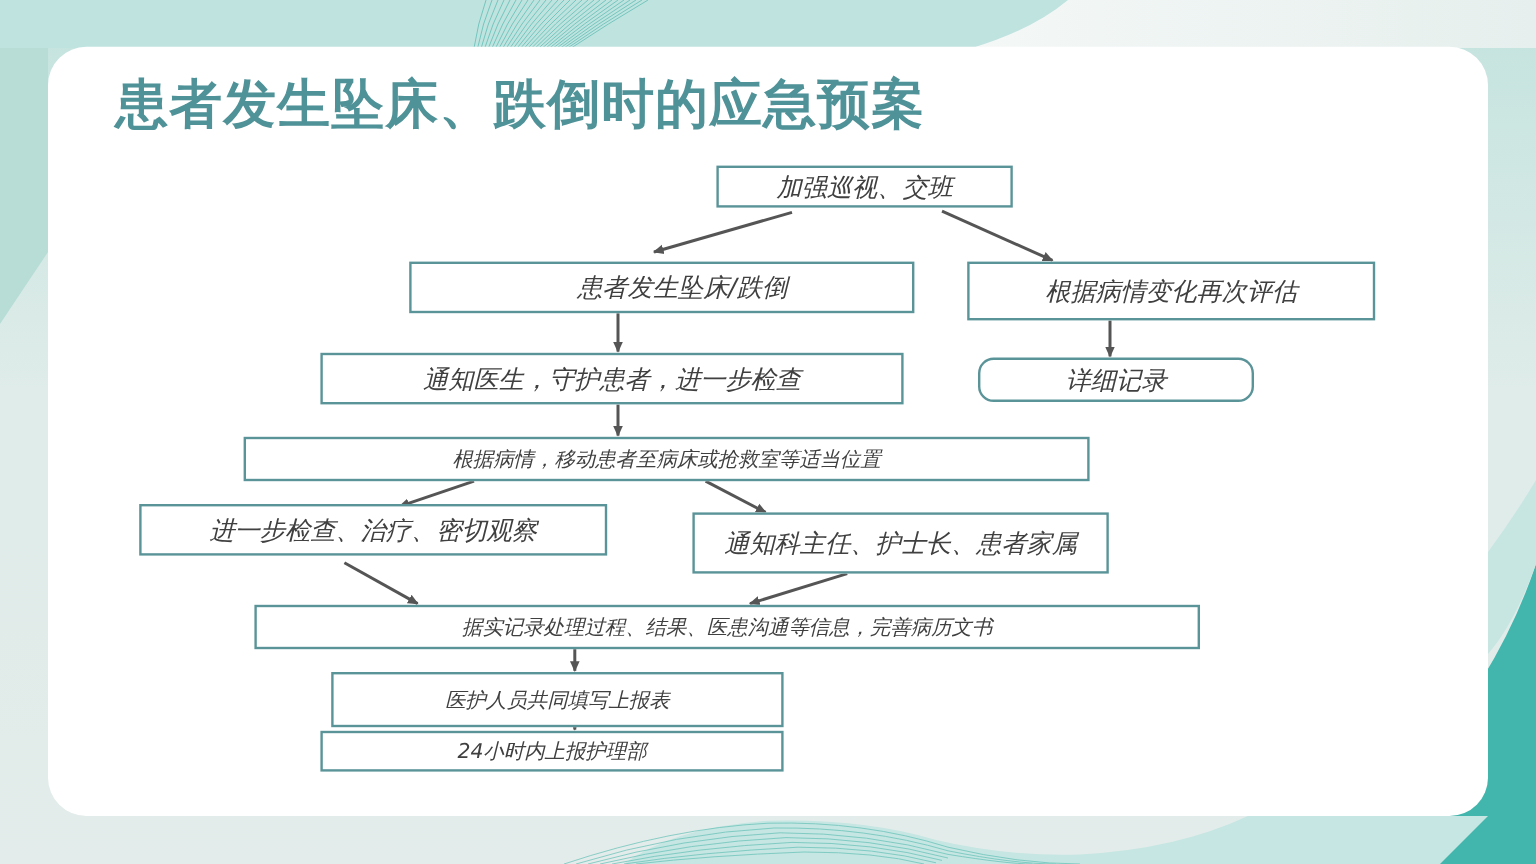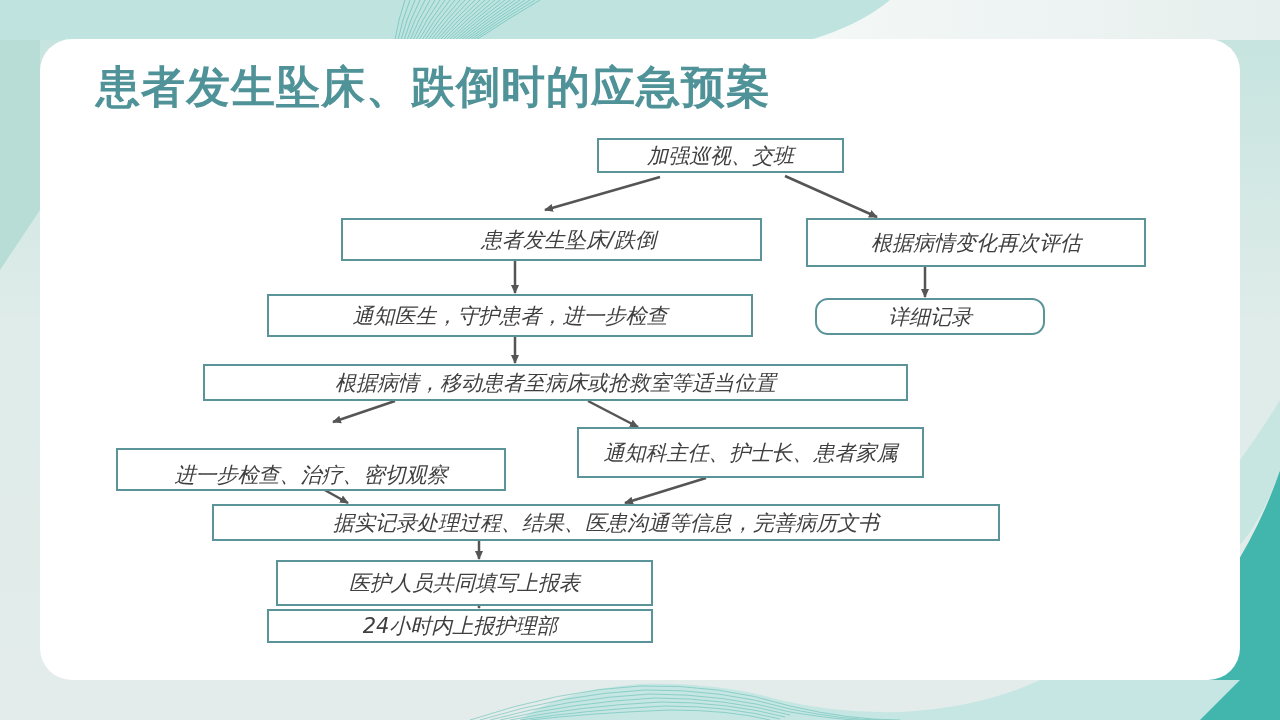--- a/index.html
+++ b/index.html
@@ -19,21 +19,21 @@
       font-family: "DejaVu Sans", sans-serif;
     }
     .box {
       position: absolute; box-sizing: border-box;
       border: 2px solid #5a9499; background: #ffffff;
       display: flex; align-items: center; justify-content: center;
       color: #404040; font-size: 21px; white-space: nowrap;
       font-family: "DejaVu Sans", sans-serif;
       font-style: italic;
     }
-    .box.small { font-size: 21px; }
+    .box.small { font-size: 17px; }
     .arrows { position: absolute; left: 0; top: 0; width: 1280px; height: 720px; pointer-events: none; }
   </style>
 </head>
 <body>
 
 <svg class="bg-svg" viewBox="0 0 1280 720" xmlns="http://www.w3.org/2000/svg">
   <defs>
     <linearGradient id="rightFade" x1="0" y1="0" x2="1" y2="0">
       <stop offset="0" stop-color="#f4f8f7"></stop>
       <stop offset="1" stop-color="#e6efed"></stop>
@@ -133,21 +133,21 @@
 </div>
 
 <div class="box" style="left:267px;top:294px;width:486px;height:43px;">
   <span>通知医生，守护患者，进一步检查</span>
 </div>
 
 <div class="box small" style="left:203px;top:364px;width:705px;height:37px;">
   <span>根据病情，移动患者至病床或抢救室等适当位置</span>
 </div>
 
-<div class="box" style="left:116px;top:448px;width:390px;height:43px;align-items:flex-end;">
+<div class="box" style="left:116px;top:420px;width:390px;height:43px;">
   <span>进一步检查、治疗、密切观察</span>
 </div>
 
 <div class="box" style="left:577px;top:427px;width:347px;height:51px;">
   <span>通知科主任、护士长、患者家属</span>
 </div>
 
 <div class="box small" style="left:212px;top:504px;width:788px;height:37px;">
   <span>据实记录处理过程、结果、医患沟通等信息，完善病历文书</span>
 </div>

